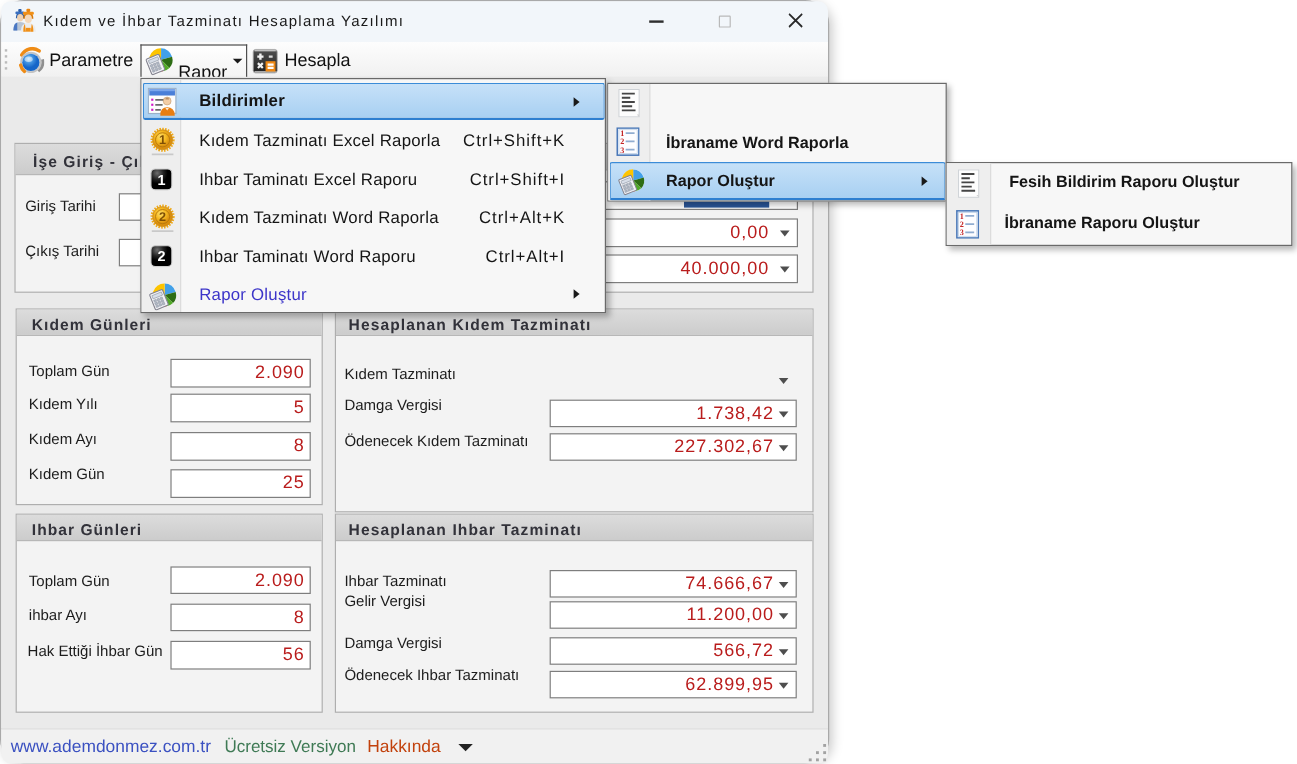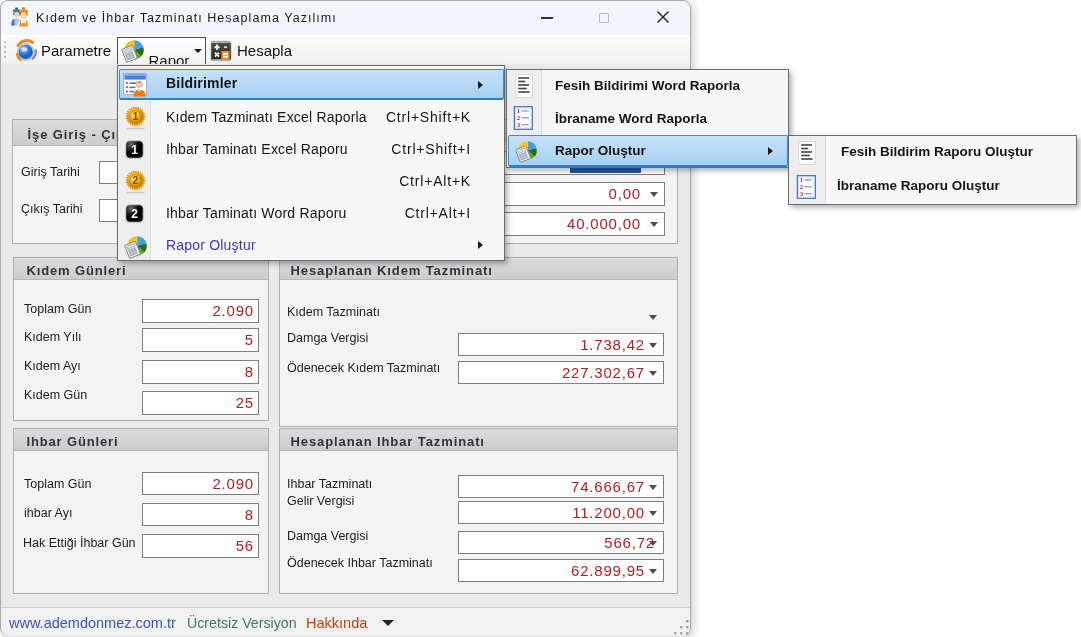--- a/index.html
+++ b/index.html
@@ -1,21 +1,21 @@
 <!DOCTYPE html>
 <html><head>
 <meta charset="utf-8">
 <style>
 * { margin:0; padding:0; box-sizing:border-box; }
 html,body { width:1081px; height:637px; background:#ffffff; font-family:"Liberation Sans",sans-serif; position:relative; overflow:hidden; }
 .abs { position:absolute; }
 
 
 #win { position:absolute; left:0; top:0; width:691px; height:636px; background:#eaeaea;
-  border:1px solid #a9a9a9; border-radius:8px; box-shadow:2px 2px 10px rgba(0,0,0,.22); }
+  border:1px solid #a9a9a9; border-radius:20px; box-shadow:2px 2px 10px rgba(0,0,0,.22); }
 #titlebar { position:absolute; left:0; top:0; width:689px; height:34px; background:#f2f6fa; border-radius:8px 8px 0 0; }
 #title { position:absolute; left:35px; top:0; height:34px; line-height:34px; font-size:12.5px; letter-spacing:1.05px; color:#191919; }
 #toolbar { position:absolute; left:0; top:34px; width:689px; height:29px; background:linear-gradient(#fdfdfd,#f1f1f1); }
 #client { position:absolute; left:0; top:63px; width:689px; height:543px; background:#eaeaea; }
 #statusbar { position:absolute; left:0; top:606px; width:689px; height:29px; background:#f1f1f1; border-top:1px solid #cfcfcf; border-radius:0 0 8px 8px; }
 
 
 .wbtn { position:absolute; top:0; height:34px; }
 
 
@@ -180,21 +180,21 @@
     <div class="hd" style="padding-left:10.5px; letter-spacing:0.9px;">Hesaplanan Ihbar Tazminatı</div>
   </div>
   <div class="lb" style="left:286px; top:476px;">Ihbar Tazminatı</div>
   <div class="lb" style="left:286px; top:493px;">Gelir Vergisi</div>
   <div class="lb" style="left:286px; top:527.5px;">Damga Vergisi</div>
   <div class="lb" style="left:286px; top:554.5px;">Ödenecek Ihbar Tazminatı</div>
   <div class="f" style="left:457px; top:473.5px; width:206px; height:23px; line-height:21px; padding-right:18px;">74.666,67</div>
   <div class="car" style="left:648px; top:483.5px;"></div>
   <div class="f" style="left:457px; top:499.5px; width:206px; height:23px; line-height:21px; padding-right:18px;">11.200,00</div>
   <div class="car" style="left:648px; top:509.5px;"></div>
-  <div class="f" style="left:457px; top:529.5px; width:206px; height:23px; line-height:21px; padding-right:8px;">566,72</div>
+  <div class="f" style="left:457px; top:529.5px; width:206px; height:23px; line-height:21px; padding-right:18px;">566,72</div>
   <div class="car" style="left:648px; top:539.5px;"></div>
   <div class="f" style="left:457px; top:557.5px; width:206px; height:23px; line-height:21px; padding-right:18px;">62.899,95</div>
   <div class="car" style="left:648px; top:567.5px;"></div>
 
   <div id="statusbar"></div>
   <div class="abs" style="left:8px; top:608px; height:29px; line-height:29px; font-size:14.5px; color:#3b51c1;">www.ademdonmez.com.tr</div>
   <div class="abs" style="left:186px; top:608px; height:29px; line-height:29px; font-size:14.2px; color:#3f7a55;">Ücretsiz Versiyon</div>
   <div class="abs" style="left:305px; top:608px; height:29px; line-height:29px; font-size:14.5px; color:#c2410c;">Hakkında</div>
   <div class="abs" style="left:381px; top:619px; width:0; height:0; border-left:6px solid transparent; border-right:6px solid transparent; border-top:6px solid #222;"></div>
   <svg class="abs" style="left:671px; top:617px;" width="19" height="19" viewBox="0 0 19 19">
@@ -315,20 +315,21 @@
   <div class="mi" style="left:48px; top:74.5px;">Ihbar Taminatı Excel Raporu</div>
   <div class="sc" style="top:74.5px;">Ctrl+Shift+I</div>
 
   <svg class="ic" style="left:6px; top:104px;" width="23" height="24" viewBox="0 0 23 24">
     <path d="M2.5 22.6 L20.5 22.6" stroke="#c9c9c9" stroke-width="1.5"></path>
     <circle cx="11.5" cy="10.5" r="9.1" fill="none" stroke="#efa918" stroke-width="1.9" stroke-dasharray="1.3 1.05"></circle>
     <circle cx="11.5" cy="10.5" r="8.3" fill="url(#mg)" stroke="#cf8d12" stroke-width="0.7"></circle>
     <circle cx="11.5" cy="10.5" r="5.9" fill="none" stroke="#b8790d" stroke-width="0.8"></circle>
     <text x="11.5" y="14.4" text-anchor="middle" font-size="10.5" font-weight="bold" fill="#7d4e05">2</text>
   </svg>
+  <div class="mi" style="left:48px; top:106.5px;">Kıdem Tazminatı Word Raporla</div>
   <div class="sc" style="top:106.5px;">Ctrl+Alt+K</div>
 
   <svg class="ic" style="left:7px; top:137.5px;" width="19" height="19" viewBox="0 0 19 19">
     <rect x="0.8" y="0.8" width="17.4" height="17.4" rx="3.6" fill="url(#bsq)" stroke="#cfcfcf" stroke-width="0.9"></rect>
     <text x="9.6" y="13.8" text-anchor="middle" font-size="12" font-weight="bold" fill="#fff">2</text>
   </svg>
   <div class="mi" style="left:48px; top:138.5px;">Ihbar Taminatı Word Raporu</div>
   <div class="sc" style="top:138.5px;">Ctrl+Alt+I</div>
 
   <svg class="ic" style="left:6px; top:169px;" width="24" height="24" viewBox="0 0 24 24">
@@ -337,21 +338,20 @@
   <div class="mi" style="left:48px; top:170.5px; color:#3c35c9;">Rapor Oluştur</div>
   <div class="sub" style="left:360px; top:175px;"></div>
 </div>
 
 <div class="menu" id="menu2" style="left:506px; top:69px; width:283px; height:99px;">
   <div class="gut" style="width:35px;"></div>
   <div class="mhl" style="left:0.5px; top:65px; width:280px; height:32px;"></div>
   <svg class="ic" style="left:7px; top:4px;" width="20" height="24" viewBox="0 0 20 24">
       <use href="#docline"></use>
     </svg>
-  <div class="mi" style="left:48px; top:8px; font-weight:bold;">Fesih Bildirimi Word Raporla</div>
   <svg class="ic" style="left:6px; top:36px;" width="20" height="24" viewBox="0 0 20 24">
       <use href="#numlist"></use>
     </svg>
   <div class="mi" style="left:48px; top:40.5px; font-weight:bold;">İbraname Word Raporla</div>
   <svg class="ic" style="left:8px; top:70px;" width="23" height="23" viewBox="0 0 24 24">
       <use href="#ballcalc"></use>
     </svg>
   <div class="mi" style="left:48px; top:73px; font-weight:bold;">Rapor Oluştur</div>
   <div class="sub" style="left:261px; top:77px;"></div>
 </div>

